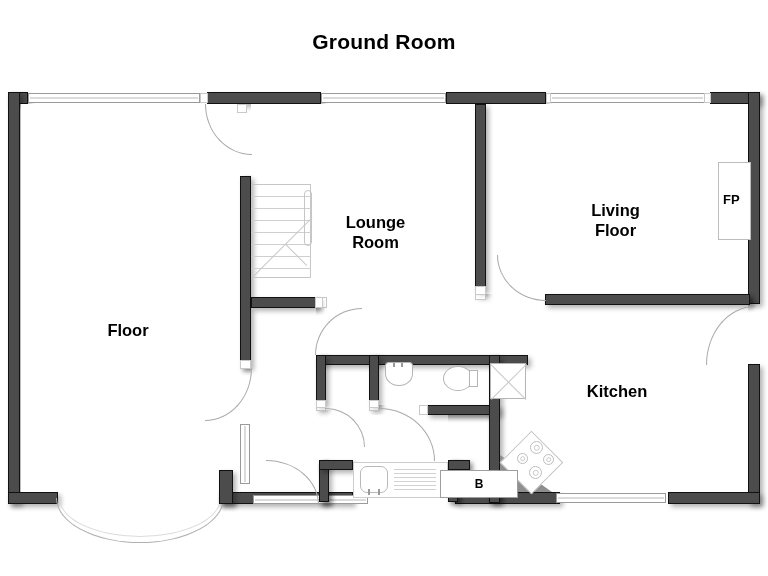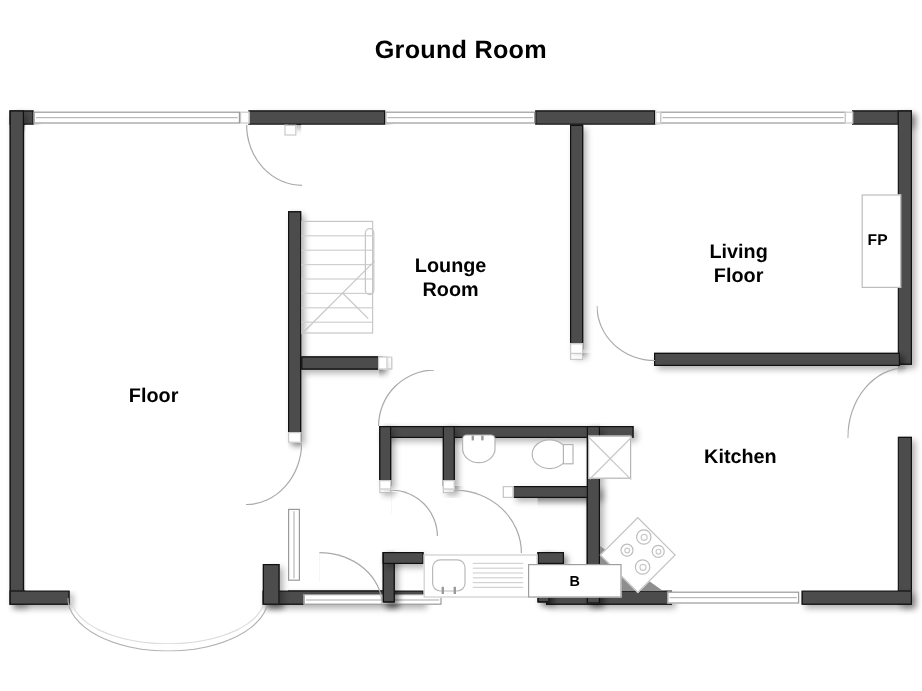--- a/index.html
+++ b/index.html
@@ -237,15 +237,15 @@
   <div class="fx-line" style="left:394px;top:485px;width:42px;height:1px;"></div>
   <div class="fx-line" style="left:394px;top:489px;width:42px;height:1px;"></div>
 
   <div class="bbox" style="left:440px;top:470px;width:78px;height:28px;">B</div>
 
   <div class="rlabel" style="left:68px; top:320px;width:120px;">Floor</div>
   <div class="rlabel" style="left:323px;top:212px;width:105px;">Lounge
 Room</div>
   <div class="rlabel" style="left:563px;top:200px;width:105px;">Living
 Floor</div>
-  <div class="rlabel" style="left:558px;top:371px;width:118px;">Kitchen</div>
+  <div class="rlabel" style="left:558px;top:381px;width:118px;">Kitchen</div>
 
 </div>
 
 </body></html>

